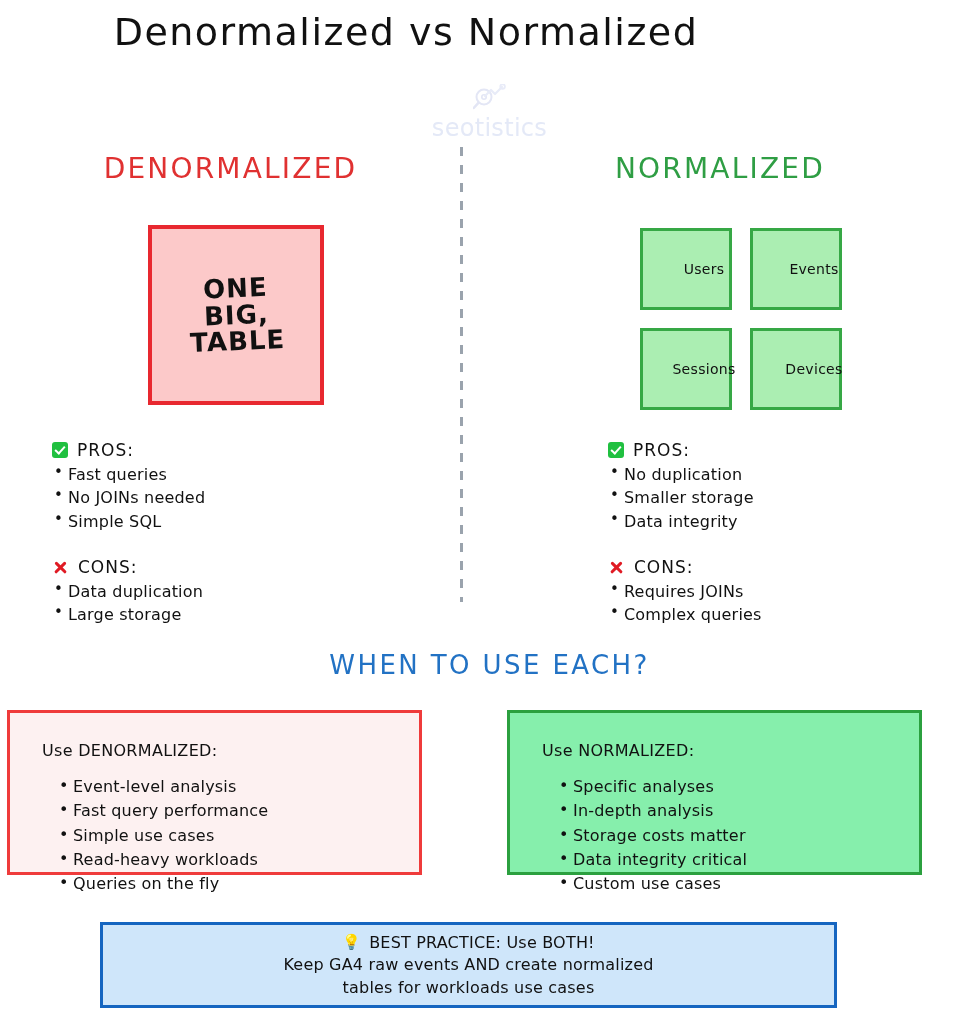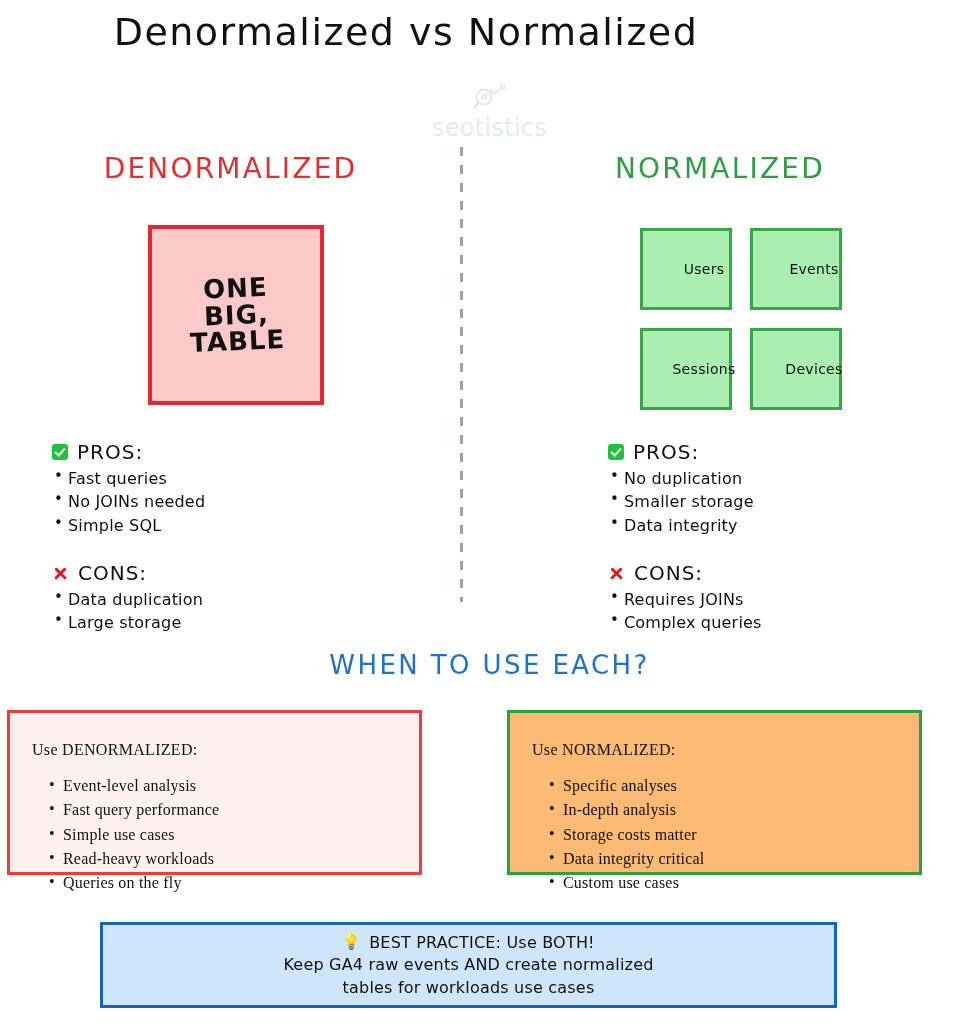--- a/index.html
+++ b/index.html
@@ -126,21 +126,21 @@
 
   
   .pc-block { position: absolute; }
   .pc-block.left  { left: 52px;  top: 440px; width: 380px; }
   .pc-block.right { left: 608px; top: 440px; width: 360px; }
 
   .pc-head {
     display: flex;
     align-items: center;
     gap: 9px;
-    font-size: 20px;
+    font-size: 17px;
     letter-spacing: 1px;
     color: #111111;
     margin-bottom: 3px;
   }
   .pc-head.cons-head { margin-top: 24px; }
   .icon-check {
     width: 16px; height: 16px;
     background: #20c040;
     border-radius: 3px;
     position: relative;
@@ -199,33 +199,32 @@
     font-size: 26px;
     letter-spacing: 2.4px;
     color: #2272c4;
     font-weight: 400;
   }
 
   
   .usecase {
     position: absolute;
     box-sizing: border-box;
-    padding: 28px 0 0 22px;
-    font-family: Liberation Serif, serif;
+    padding: 28px 0 0 32px;
   }
   .usecase.denorm {
     left: 7px;  top: 710px;
     width: 415px; height: 165px;
     background: #fdf1f1;
     border: 3px solid #ef3b3b;
   }
   .usecase.norm {
     left: 507px; top: 710px;
     width: 415px; height: 165px;
-    background: #fdba74;
+    background: #86efac;
     border: 3px solid #2ba03f;
   }
   .usecase-title {
     font-size: 16px;
     color: #111111;
     letter-spacing: 0.3px;
     margin-bottom: 2px;
   }
   .usecase-list { list-style: none; margin: 15px; padding: 0; }
   .usecase-list li {

